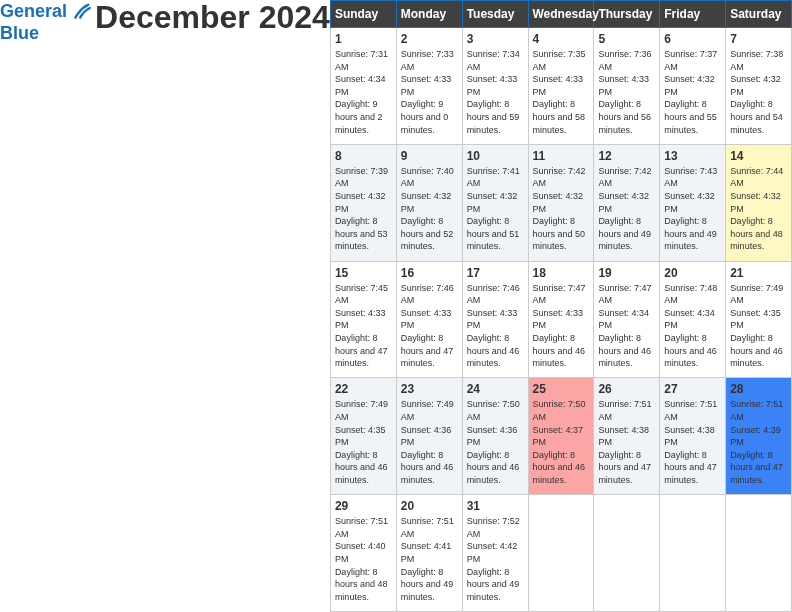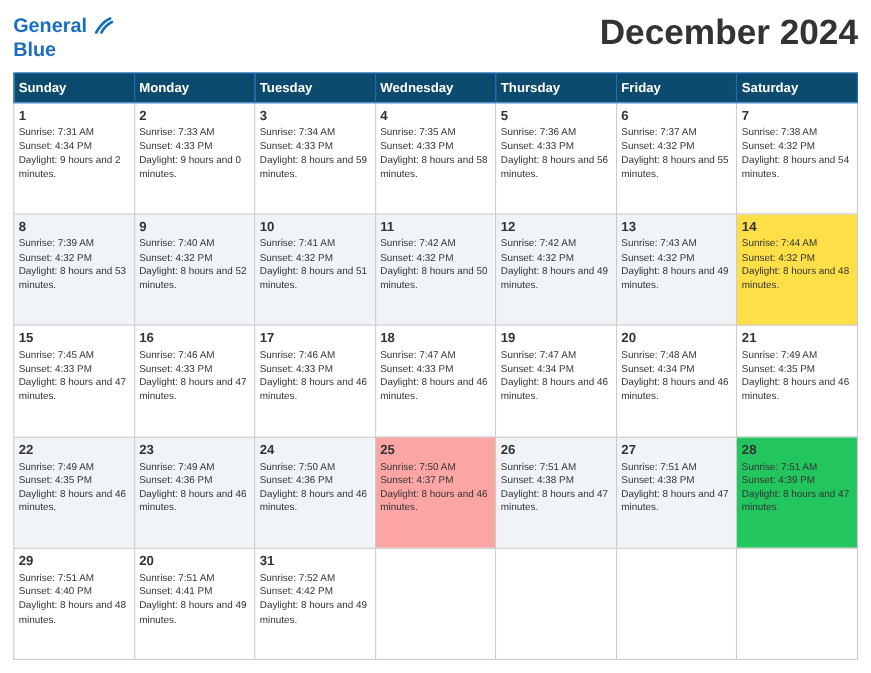--- a/index.html
+++ b/index.html
@@ -6,23 +6,23 @@
     body {
       font-family: Arial, sans-serif;
       background: #fff;
       width: 792px;
       height: 612px;
       overflow: hidden;
     }
     .page {
       width: 792px;
       height: 612px;
-      padding: 12px;
+      padding: 0;
       display: flex;
-      flex-direction: column;
+      flex-direction: row;
     }
     .header {
       display: flex;
       justify-content: space-between;
       align-items: flex-start;
       margin-bottom: 10px;
     }
     .logo {
       display: flex;
       align-items: center;
@@ -56,21 +56,21 @@
       color: #555;
     }
     .calendar {
       flex: 1;
       border: 1px solid #ccc;
       border-collapse: collapse;
       width: 100%;
       table-layout: fixed;
     }
     .calendar th {
-      background-color: #0c4a6e;
+      background-color: #404040;
       color: white;
       font-size: 12px;
       font-weight: bold;
       padding: 6px 4px;
       text-align: left;
       border: 1px solid #1a6ebd;
     }
     .calendar td {
       border: 1px solid #ccc;
       vertical-align: top;
@@ -235,21 +235,21 @@
         </div>
           </td>
           <td style="background-color: rgb(240, 244, 248);">
             <span class="day-num">13</span>
         <div class="day-info">
           Sunrise: 7:43 AM<br>
           Sunset: 4:32 PM<br>
           Daylight: 8 hours and 49 minutes.
         </div>
           </td>
-          <td style="background-color: #fde047;">
+          <td style="background-color: #fef9c3;">
             <span class="day-num">14</span>
         <div class="day-info">
           Sunrise: 7:44 AM<br>
           Sunset: 4:32 PM<br>
           Daylight: 8 hours and 48 minutes.
         </div>
           </td>
         </tr>
         <tr>
           <td>
@@ -351,21 +351,21 @@
         </div>
           </td>
           <td style="background-color: rgb(240, 244, 248);">
             <span class="day-num">27</span>
         <div class="day-info">
           Sunrise: 7:51 AM<br>
           Sunset: 4:38 PM<br>
           Daylight: 8 hours and 47 minutes.
         </div>
           </td>
-          <td style="background-color: #22c55e; margin-left: 12px;">
+          <td style="background-color: #3b82f6; margin-left: 12px;">
             <span class="day-num">28</span>
         <div class="day-info">
           Sunrise: 7:51 AM<br>
           Sunset: 4:39 PM<br>
           Daylight: 8 hours and 47 minutes.
         </div>
           </td>
         </tr>
         <tr>
           <td>

